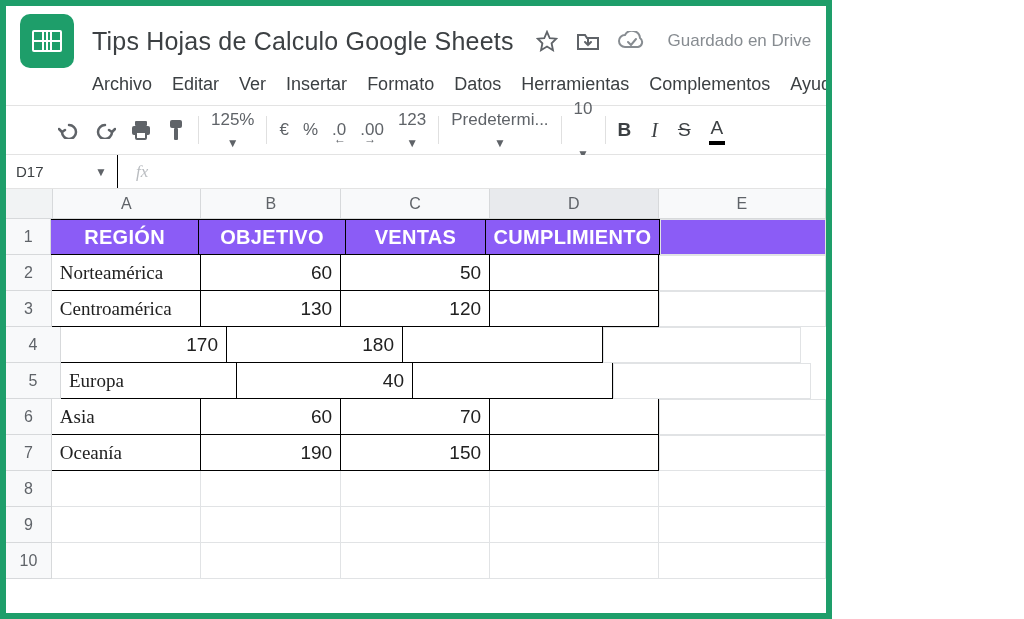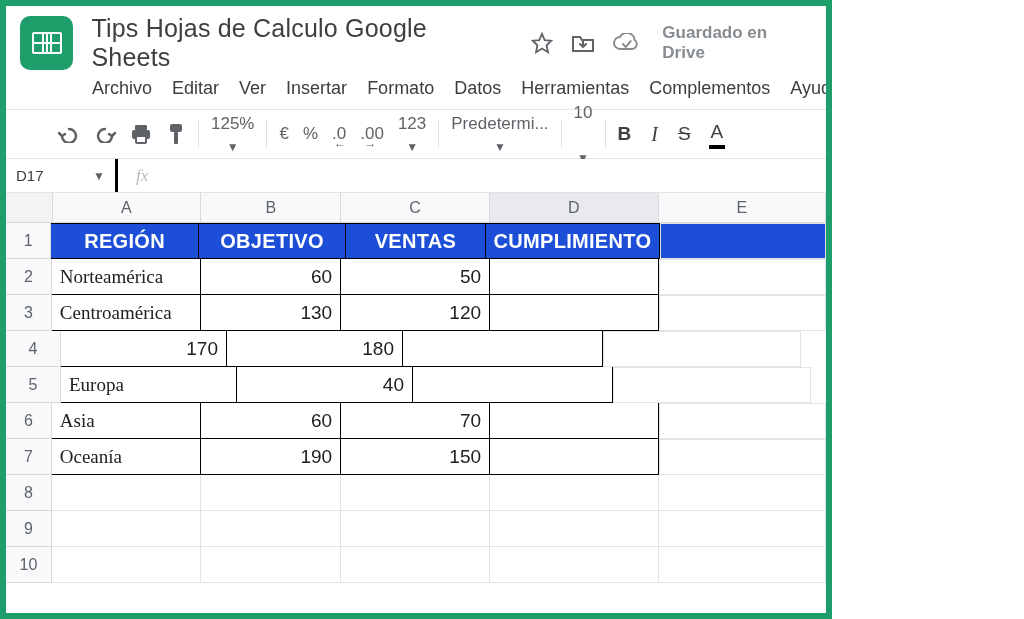--- a/index.html
+++ b/index.html
@@ -10,60 +10,60 @@
   .title-row { display: flex; align-items: center; padding: 8px 14px 0 14px; }
   .app-icon { width: 54px; height: 54px; border-radius: 10px; background: #1e9e6a; display:flex; align-items:center; justify-content:center; margin-right: 18px; }
   .app-icon-grid { width: 30px; height: 22px; background:
       linear-gradient(#fff,#fff) center/100% 2px no-repeat,
       linear-gradient(#fff,#fff) center/2px 100% no-repeat,
       linear-gradient(#fff,#fff) 33.3% 0/2px 100% no-repeat,
       linear-gradient(#fff,#fff) 66.6% 0/2px 100% no-repeat;
     border: 2px solid #fff; border-radius: 2px; }
   .doc-title { font-size: 25px; color:#3c4043; letter-spacing:0.2px; }
   .title-icons { display:flex; align-items:center; gap: 18px; margin-left: 22px; color:#5f6368; }
-  .drive-save { display:flex; align-items:center; gap:24px; color:#878c91; font-size:17px;font-weight:bold; }
+  .drive-save { display:flex; align-items:center; gap:24px; color:#878c91; font-size:17px; }
 
   
   .menu-row { display:flex; gap: 20px; padding: 6px 14px 10px 86px; font-size:18px; color:#3c4043; }
   .menu-row span { cursor: default; }
   .menu-last { color:#7f1d1d; text-decoration: underline; }
 
   
   .toolbar { border-top: 1px solid #e3e3e3; border-bottom: 1px solid #e3e3e3; height: 50px; display:flex; align-items:center; padding: 0 14px 0 40px; color:#5f6368; font-size: 17px; gap: 0; }
   .tool-group { display:flex; align-items:center; gap: 14px; padding: 0 12px; height: 100%; }
   .tool-sep { width:1px; height: 28px; background:#e0e0e0; }
   .tool-item { display:flex; align-items:center; gap:6px;flex-direction:column; }
   .caret { font-size: 12px; color:#5f6368; }
   .bold { font-weight: bold; color:#3c4043; font-size:19px; }
   .italic { font-style: italic; font-family: Georgia, serif; font-size:20px; color:#3c4043;}
   .strike { text-decoration: line-through; font-size:19px; color:#3c4043;}
   .text-color { font-size:19px; color:#3c4043; position:relative; padding-bottom:4px; }
   .text-color::after { content:''; position:absolute; left:-2px; right:-2px; bottom:-2px; height:4px; background:#000; }
 
   
   .fx-row { display:flex; align-items:center; border-bottom: 1px solid #e3e3e3; height: 34px; }
-  .name-box { width: 112px; height: 100%; display:flex; align-items:center; padding: 0 10px; font-size:15px; color:#3c4043; border-right:3px solid #000000; justify-content:space-between; }
+  .name-box { width: 112px; height: 100%; display:flex; align-items:center; padding: 0 10px; font-size:15px; color:#3c4043; border-right:1px solid #000000; justify-content:space-between; }
   .fx-label { font-style: italic; font-family: Georgia, serif; color:#b9bcc0; font-size: 17px; padding: 0 14px 0 18px; }
   .fx-input { flex:1; height:100%; border:none; outline:none; font-size:15px; color:#3c4043; }
 
   
   .sheet { display:flex; flex-direction:column; font-size:18px; color:#212121; }
   .col-head-row { display:flex; height: 30px; background:#f8f9fa; }
   .corner { width: 55px; border-right:1px solid #d7d9db; border-bottom:1px solid #d7d9db; background:#f1f3f4; }
   .col-head { border-right:1px solid #d7d9db; border-bottom:1px solid #d7d9db; display:flex; align-items:center; justify-content:center; color:#5f6368; font-size:16px; background:#f8f9fa; }
   .col-head.active { background:#e8eaed; }
   .colA { width: 176px; } .colB { width: 166px; } .colC { width: 176px; } .colD { width: 200px; } .colE { width: 198px; }
 
   .grid-row { display:flex; height: 36px; }
   .row-head { width: 55px; border-right:1px solid #d7d9db; border-bottom:1px solid #d7d9db; display:flex; align-items:center; justify-content:center; background:#f8f9fa; color:#5f6368; font-size:16px; }
   .cell { border-right:1px solid #e1e3e5; border-bottom:1px solid #e1e3e5; display:flex; align-items:center; padding: 0 8px; background:#fff; font-size: 19px;}
   .cell.blank { background:#fff; }
 
   
-  .hdr-row .cell { background:#1d4ed8; color:#fff; font-weight:bold; justify-content:center; border-right:1.5px solid #000; border-bottom:1.5px solid #000; border-top:1.5px solid #000; font-size:20px; letter-spacing:0.3px;}
+  .hdr-row .cell { background:#8b5cf6; color:#fff; font-weight:bold; justify-content:center; border-right:1.5px solid #000; border-bottom:1.5px solid #000; border-top:1.5px solid #000; font-size:20px; letter-spacing:0.3px;}
   .hdr-row .cell:first-of-type { border-left:1.5px solid #000; }
 
   
   .data-row .cell { border-right:1.5px solid #000; border-bottom:1.5px solid #000; }
   .data-row .cell:first-of-type { border-left:1.5px solid #000; }
   .data-row .cell.txt { justify-content:flex-start;font-family:Liberation Serif, serif; }
   .data-row .cell.num { justify-content:flex-end; }
   .data-row .cell.empty { background:#fff; }
 
   svg { display:block; }

